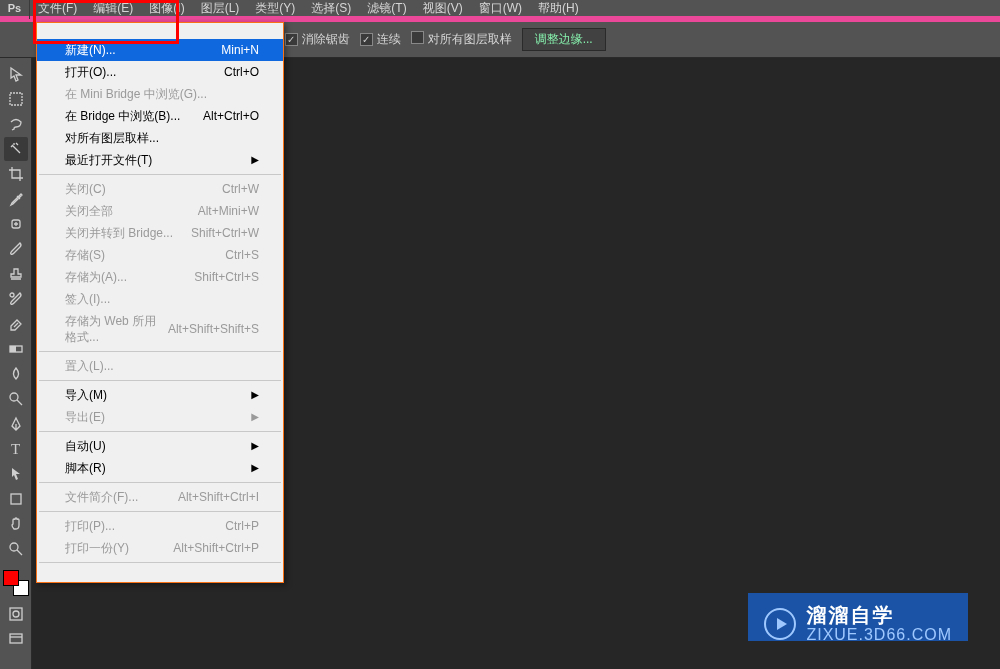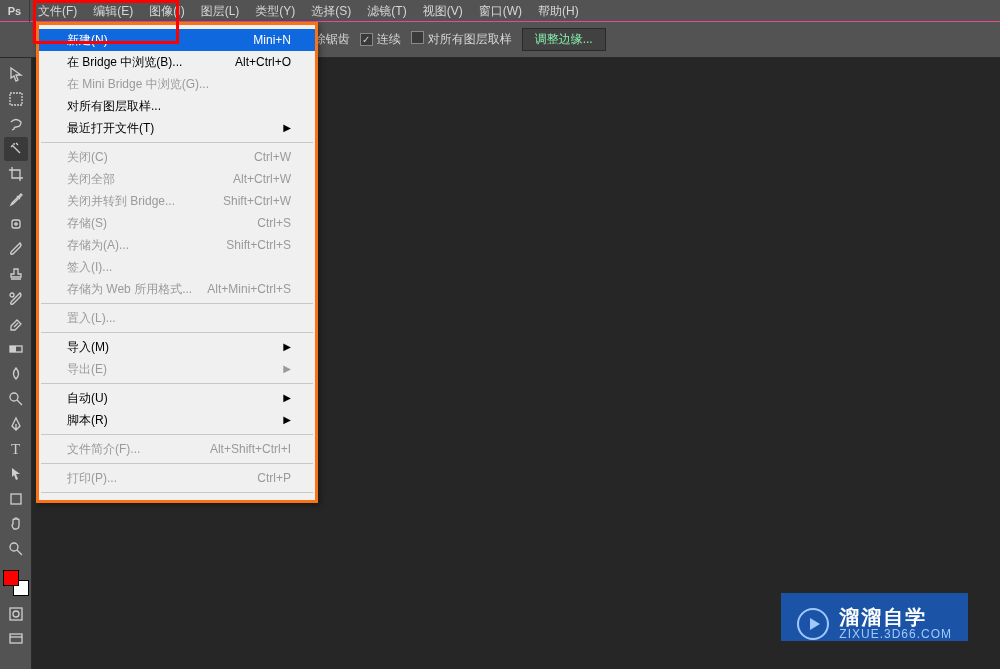--- a/index.html
+++ b/index.html
@@ -3,21 +3,21 @@
 <meta charset="utf-8">
 <style>
   * { margin: 0; padding: 0; box-sizing: border-box; font-family: "Microsoft YaHei", Arial, sans-serif; }
   body { background: #222; width: 1000px; height: 669px; overflow: hidden; position: relative; }
   
   .menubar {
     background: #535353;
     height: 22px;
     display: flex;
     align-items: center;
-    border-bottom: 1px solid #ec4899;
+    border-bottom: 6px solid #ec4899;
     position: relative;
     z-index: 5;
   }
   .ps-logo {
     width: 30px;
     height: 22px;
     display: flex;
     align-items: center;
     justify-content: center;
     color: #d6d6d6;
@@ -111,28 +111,28 @@
   .canvas {
     flex: 1;
     background: #262626;
     position: relative;
   }
   
   .dropdown {
     position: absolute;
     top: 22px;
     left: 36px;
-    width: 282px;
+    width: 248px;
     background: #f0f0f0;
-    border: 3px solid #f97316;
+    border: 1px solid #f97316;
     box-shadow: 2px 2px 6px rgba(0,0,0,.4);
     z-index: 10;
     font-size: 12px;
     color: #000;
-    padding: 4px 0;
+    padding: 16px 0;
   }
   .menu-item {
     display: flex;
     justify-content: space-between;
     align-items: center;
     padding: 3px 24px 3px 28px;
     line-height: 16px;
     position: relative;
   }
   .menu-item.highlight { background: #1068de; color: #fff; }
@@ -172,21 +172,21 @@
   }
   .brand-logo .play::after {
     content:""; width:0;height:0;
     border-left: 10px solid #9fc8ff;
     border-top: 6px solid transparent;
     border-bottom: 6px solid transparent;
     margin-left:3px;
   }
   .brand-text { line-height: 1.1; }
   .brand-text .t1 { font-size: 20px; font-weight: bold; letter-spacing: 2px; }
-  .brand-text .t2 { font-size: 12px; color: #9fc8ff; letter-spacing: 1px; }
+  .brand-text .t2 { font-size: 16px; color: #9fc8ff; letter-spacing: 1px; }
 </style>
 </head>
 <body>
 
 <div class="menubar">
   <div class="ps-logo">Ps</div>
   <div id="menubar-items" style="display: flex;">
       <div class="menubar-item">文件(F)</div>
       <div class="menubar-item">编辑(E)</div>
       <div class="menubar-item">图像(I)</div>
@@ -372,63 +372,67 @@
   </div>
   <div class="canvas"></div>
 </div>
 
 <div class="dropdown" id="file-menu">
     <div class="menu-item highlight">
       <span>新建(N)...</span>
       <span>Mini+N</span>
     </div>
     <div class="menu-item">
+      <span>打开(O)...</span>
+      <span>Ctrl+O</span>
+    </div>
+    <div class="menu-item disabled">
+      <span>在 Mini Bridge 中浏览(G)...</span>
+      <span></span>
+    </div>
+    <div class="menu-item">
       <span>在 Bridge 中浏览(B)...</span>
       <span>Alt+Ctrl+O</span>
     </div>
-    <div class="menu-item disabled">
-      <span>在 Mini Bridge 中浏览(G)...</span>
-      <span></span>
-    </div>
     <div class="menu-item">
       <span>对所有图层取样...</span>
       <span></span>
     </div>
     <div class="menu-item">
       <span>最近打开文件(T)</span>
       <span class="arrow">▶</span>
     </div>
     <div class="menu-sep"></div>
     <div class="menu-item disabled">
       <span>关闭(C)</span>
       <span>Ctrl+W</span>
     </div>
     <div class="menu-item disabled">
       <span>关闭全部</span>
-      <span>Alt+Ctrl+W</span>
+      <span>Alt+Mini+W</span>
     </div>
     <div class="menu-item disabled">
       <span>关闭并转到 Bridge...</span>
       <span>Shift+Ctrl+W</span>
     </div>
     <div class="menu-item disabled">
       <span>存储(S)</span>
       <span>Ctrl+S</span>
     </div>
     <div class="menu-item disabled">
       <span>存储为(A)...</span>
       <span>Shift+Ctrl+S</span>
     </div>
     <div class="menu-item disabled">
       <span>签入(I)...</span>
       <span></span>
     </div>
     <div class="menu-item disabled">
       <span>存储为 Web 所用格式...</span>
-      <span>Alt+Mini+Ctrl+S</span>
+      <span>Alt+Shift+Shift+S</span>
     </div>
     <div class="menu-sep"></div>
     <div class="menu-item disabled">
       <span>置入(L)...</span>
       <span></span>
     </div>
     <div class="menu-sep"></div>
     <div class="menu-item">
       <span>导入(M)</span>
       <span class="arrow">▶</span>
@@ -448,20 +452,24 @@
     </div>
     <div class="menu-sep"></div>
     <div class="menu-item disabled">
       <span>文件简介(F)...</span>
       <span>Alt+Shift+Ctrl+I</span>
     </div>
     <div class="menu-sep"></div>
     <div class="menu-item disabled">
       <span>打印(P)...</span>
       <span>Ctrl+P</span>
+    </div>
+    <div class="menu-item disabled">
+      <span>打印一份(Y)</span>
+      <span>Alt+Shift+Ctrl+P</span>
     </div>
     <div class="menu-sep"></div>
   </div>
 
 <div class="red-annot"></div>
 
 <div class="brand-logo">
   <div class="play"></div>
   <div class="brand-text">
     <div class="t1">溜溜自学</div>

